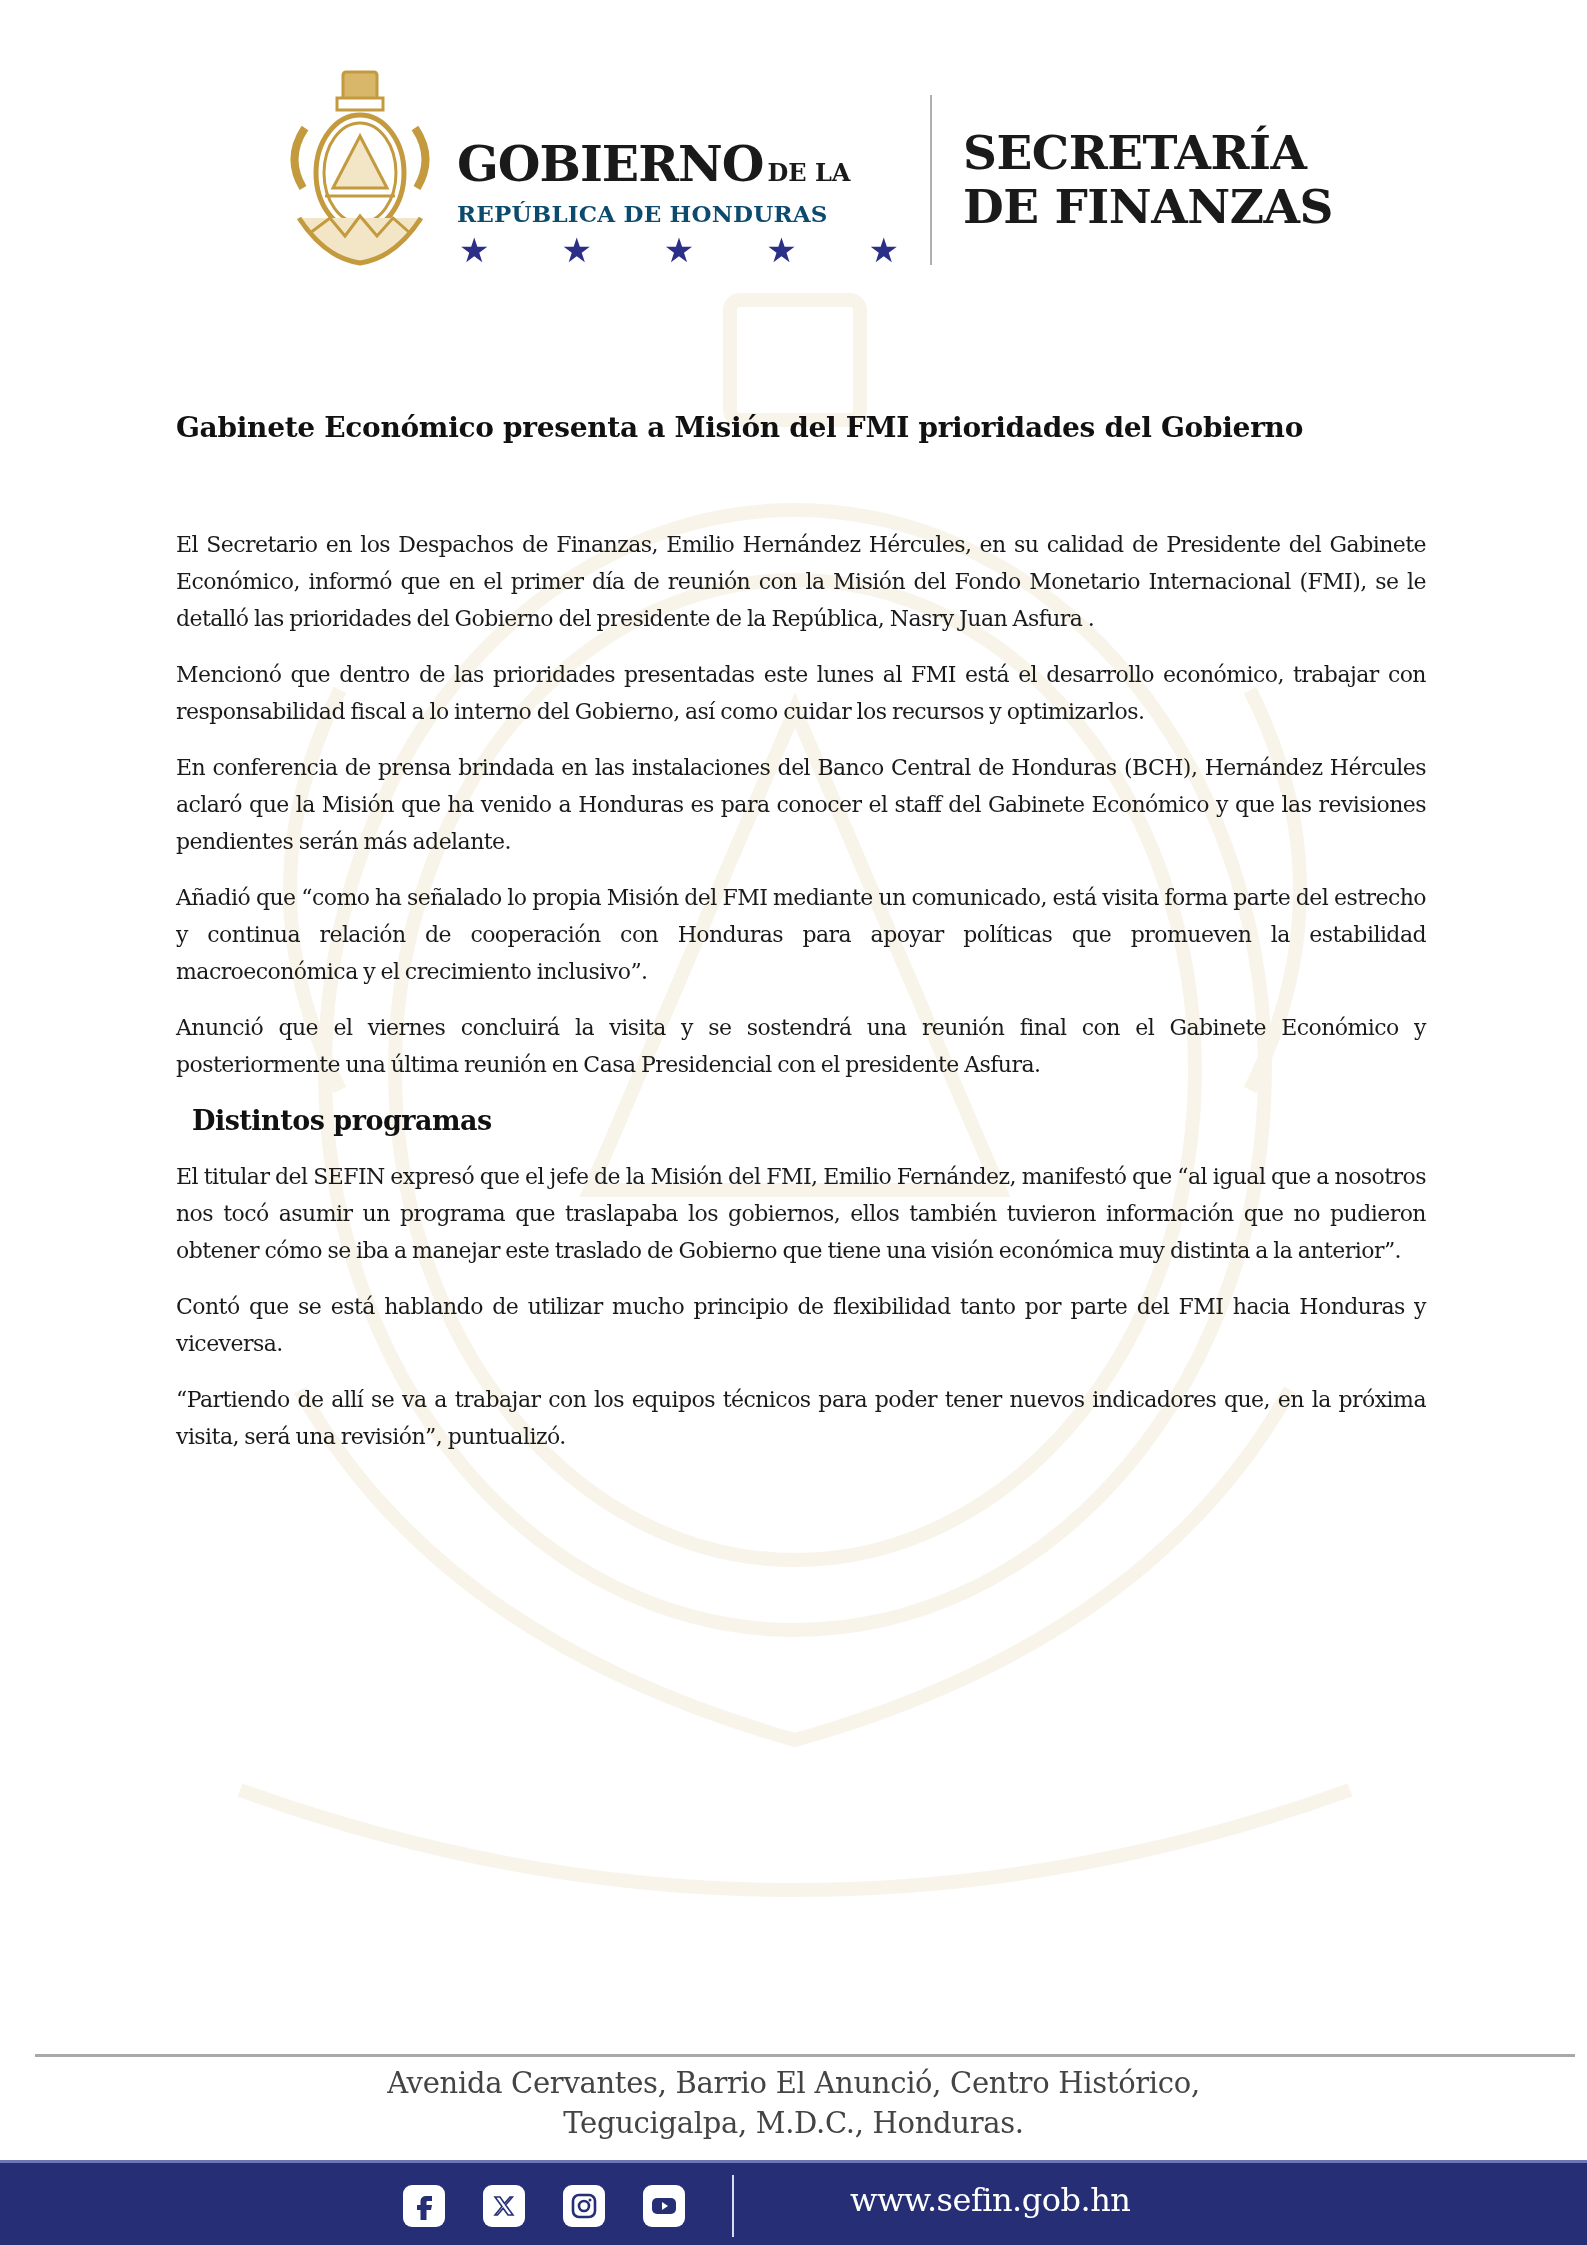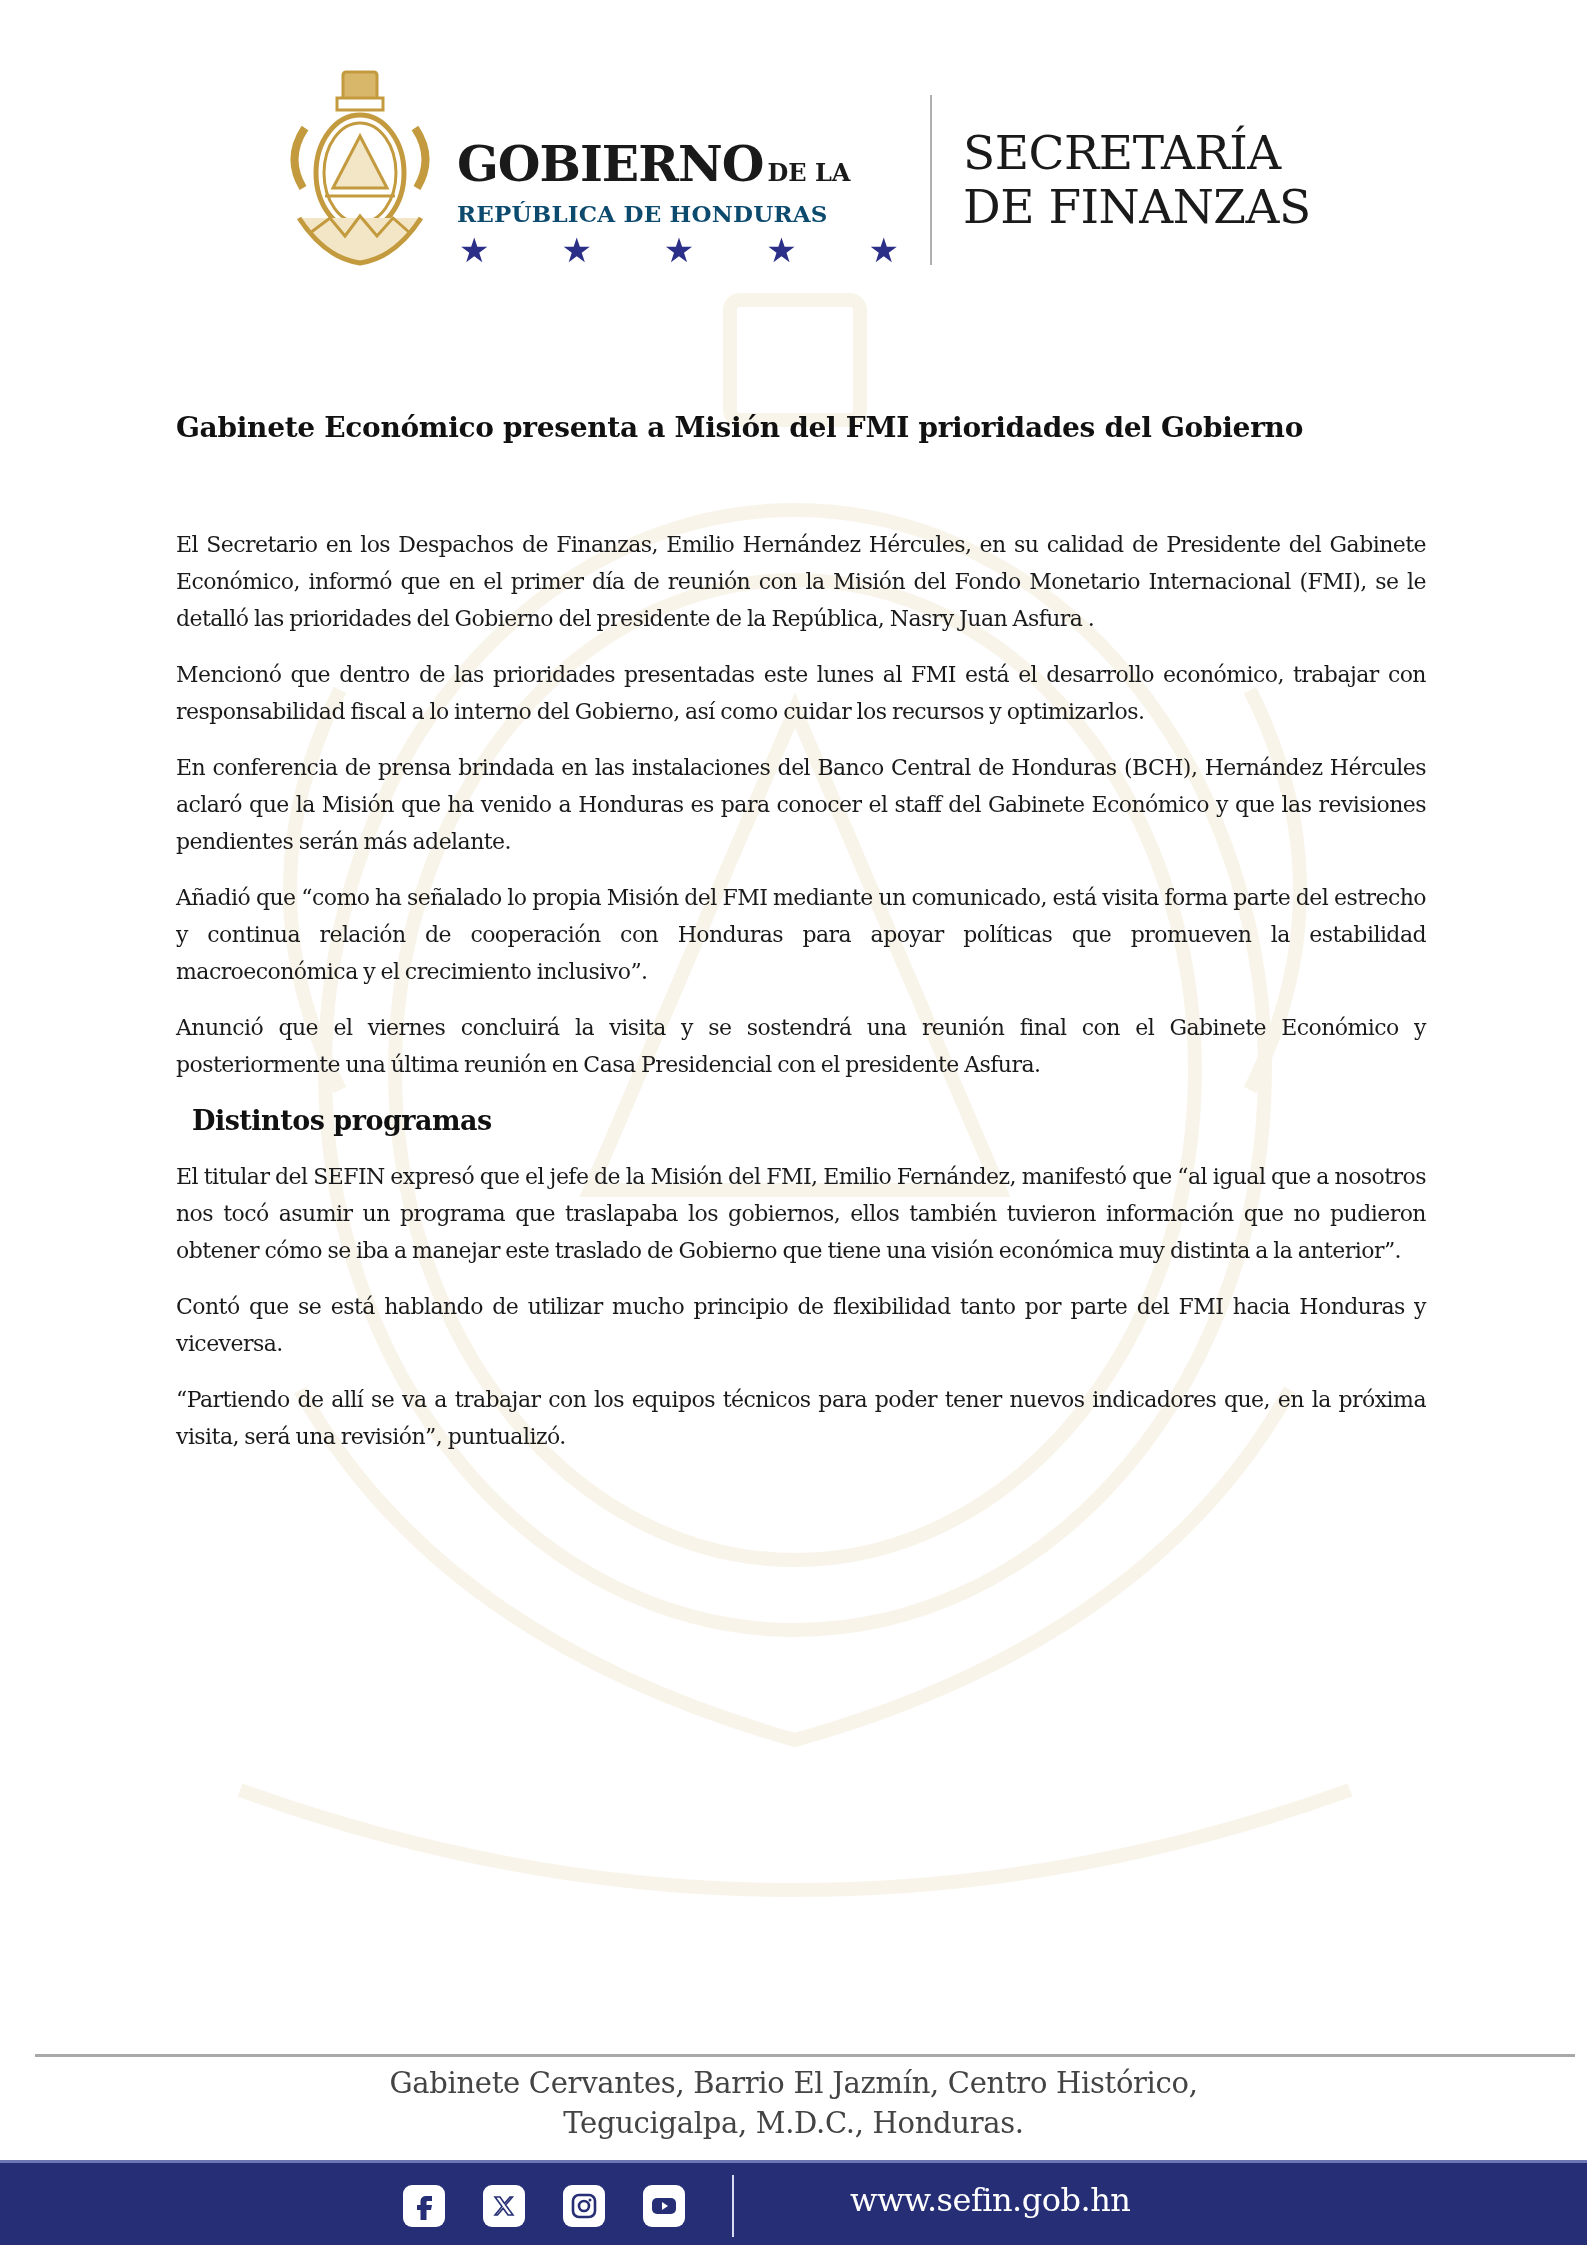--- a/index.html
+++ b/index.html
@@ -16,21 +16,21 @@
   
   .header { position: absolute; left: 285px; top: 68px; height: 200px; width: 1060px; }
   .crest { position: absolute; left: 0; top: 0; width: 150px; height: 200px; }
   .gov-block { position: absolute; left: 172px; top: 62px; }
   .gov-title { font-family: "DejaVu Serif", serif; font-weight: bold; font-size: 49px; letter-spacing: -1px; color: #1a1a1a; line-height: 52px; white-space: nowrap; margin-top: 8px; }
   .gov-title .small { font-size: 24px; letter-spacing: 0; margin-left: 4px; }
   .gov-sub { font-family: "DejaVu Serif", serif; font-weight: bold; font-size: 23px; color: #0c4a6e; line-height: 30px; white-space: nowrap; letter-spacing: 0.2px; }
   .stars { display: flex; gap: 0; margin-top: 4px; width: 440px; justify-content: space-between; padding: 0 0 0 2px; }
   .star { color: #2b2f87; font-size: 34px; line-height: 34px; }
   .vdivider { position: absolute; left: 645px; top: 27px; width: 2px; height: 170px; background: #b0b0b0; }
-  .sec-block { position: absolute; left: 678px; top: 58px; font-weight: normal; font-size: 47px; line-height: 54px; color: #1a1a1a; white-space: nowrap; letter-spacing: -0.5px; }
+  .sec-block { position: absolute; left: 678px; top: 58px; font-weight: bold; font-size: 47px; line-height: 54px; color: #1a1a1a; white-space: nowrap; letter-spacing: -0.5px; }
 
   
   .content { position: absolute; left: 176px; top: 400px; width: 1250px; }
   .doc-title { font-weight: bold; font-size: 28px; line-height: 40px; margin: 8px 0 78px 0; color: #111; letter-spacing: -0.3px; }
   .para { font-size: 22px; line-height: 37px; text-align: justify; margin: 12px 0 19px 0; color: #1a1a1a; letter-spacing: -0.55px; word-spacing: -1px; }
   .subheading { font-weight: bold; font-size: 27px; line-height: 37px; margin: 6px 0 19px 16px; color: #111; letter-spacing: -0.5px; }
 
   
   .footer-rule { position: absolute; left: 35px; top: 2054px; width: 1540px; height: 3px; background: #a9a9a9; }
   .footer-address { position: absolute; left: 0; top: 2063px; width: 1587px; text-align: center; font-size: 29px; line-height: 40px; color: #444; letter-spacing: -0.3px; }
@@ -97,21 +97,21 @@
   <p class="para">Añadió que “como ha señalado lo propia Misión del FMI mediante un comunicado, está visita forma parte del estrecho y continua relación de cooperación con Honduras para apoyar políticas que promueven la estabilidad macroeconómica y el crecimiento inclusivo”.</p>
   <p class="para">Anunció que el viernes concluirá la visita y se sostendrá una reunión final con el Gabinete Económico y posteriormente una última reunión en Casa Presidencial con el presidente Asfura.</p>
   <h2 class="subheading">Distintos programas</h2>
   <p class="para">El titular del SEFIN expresó que el jefe de la Misión del FMI, Emilio Fernández, manifestó que “al igual que a nosotros nos tocó asumir un programa que traslapaba los gobiernos, ellos también tuvieron información que no pudieron obtener cómo se iba a manejar este traslado de Gobierno que tiene una visión económica muy distinta a la anterior”.</p>
   <p class="para">Contó que se está hablando de utilizar mucho principio de flexibilidad tanto por parte del FMI hacia Honduras y viceversa.</p>
   <p class="para">“Partiendo de allí se va a trabajar con los equipos técnicos para poder tener nuevos indicadores que, en la próxima visita, será una revisión”, puntualizó.</p>
 </div>
 
 <div class="footer-rule"></div>
 <div class="footer-address">
-  <div>Gabinete Cervantes, Barrio El Jazmín, Centro Histórico,</div>
+  <div>Avenida Cervantes, Barrio El Anunció, Centro Histórico,</div>
   <div>Tegucigalpa, M.D.C., Honduras.</div>
 </div>
 <div class="footer-bar">
   <div class="social">
     <div class="social-btn">
       <svg width="22" height="28" viewBox="0 0 22 28">
         <path d="M14 4 h5 v5 h-4 c-1 0 -1.5 .5 -1.5 1.5 V13 h5.5 l-1 5 h-4.5 V28 h-6 V18 H4 v-5 h3.5 V9.5 C7.5 6 9.5 4 14 4z" fill="#262f75"></path>
       </svg>
     </div>
     <div class="social-btn">

